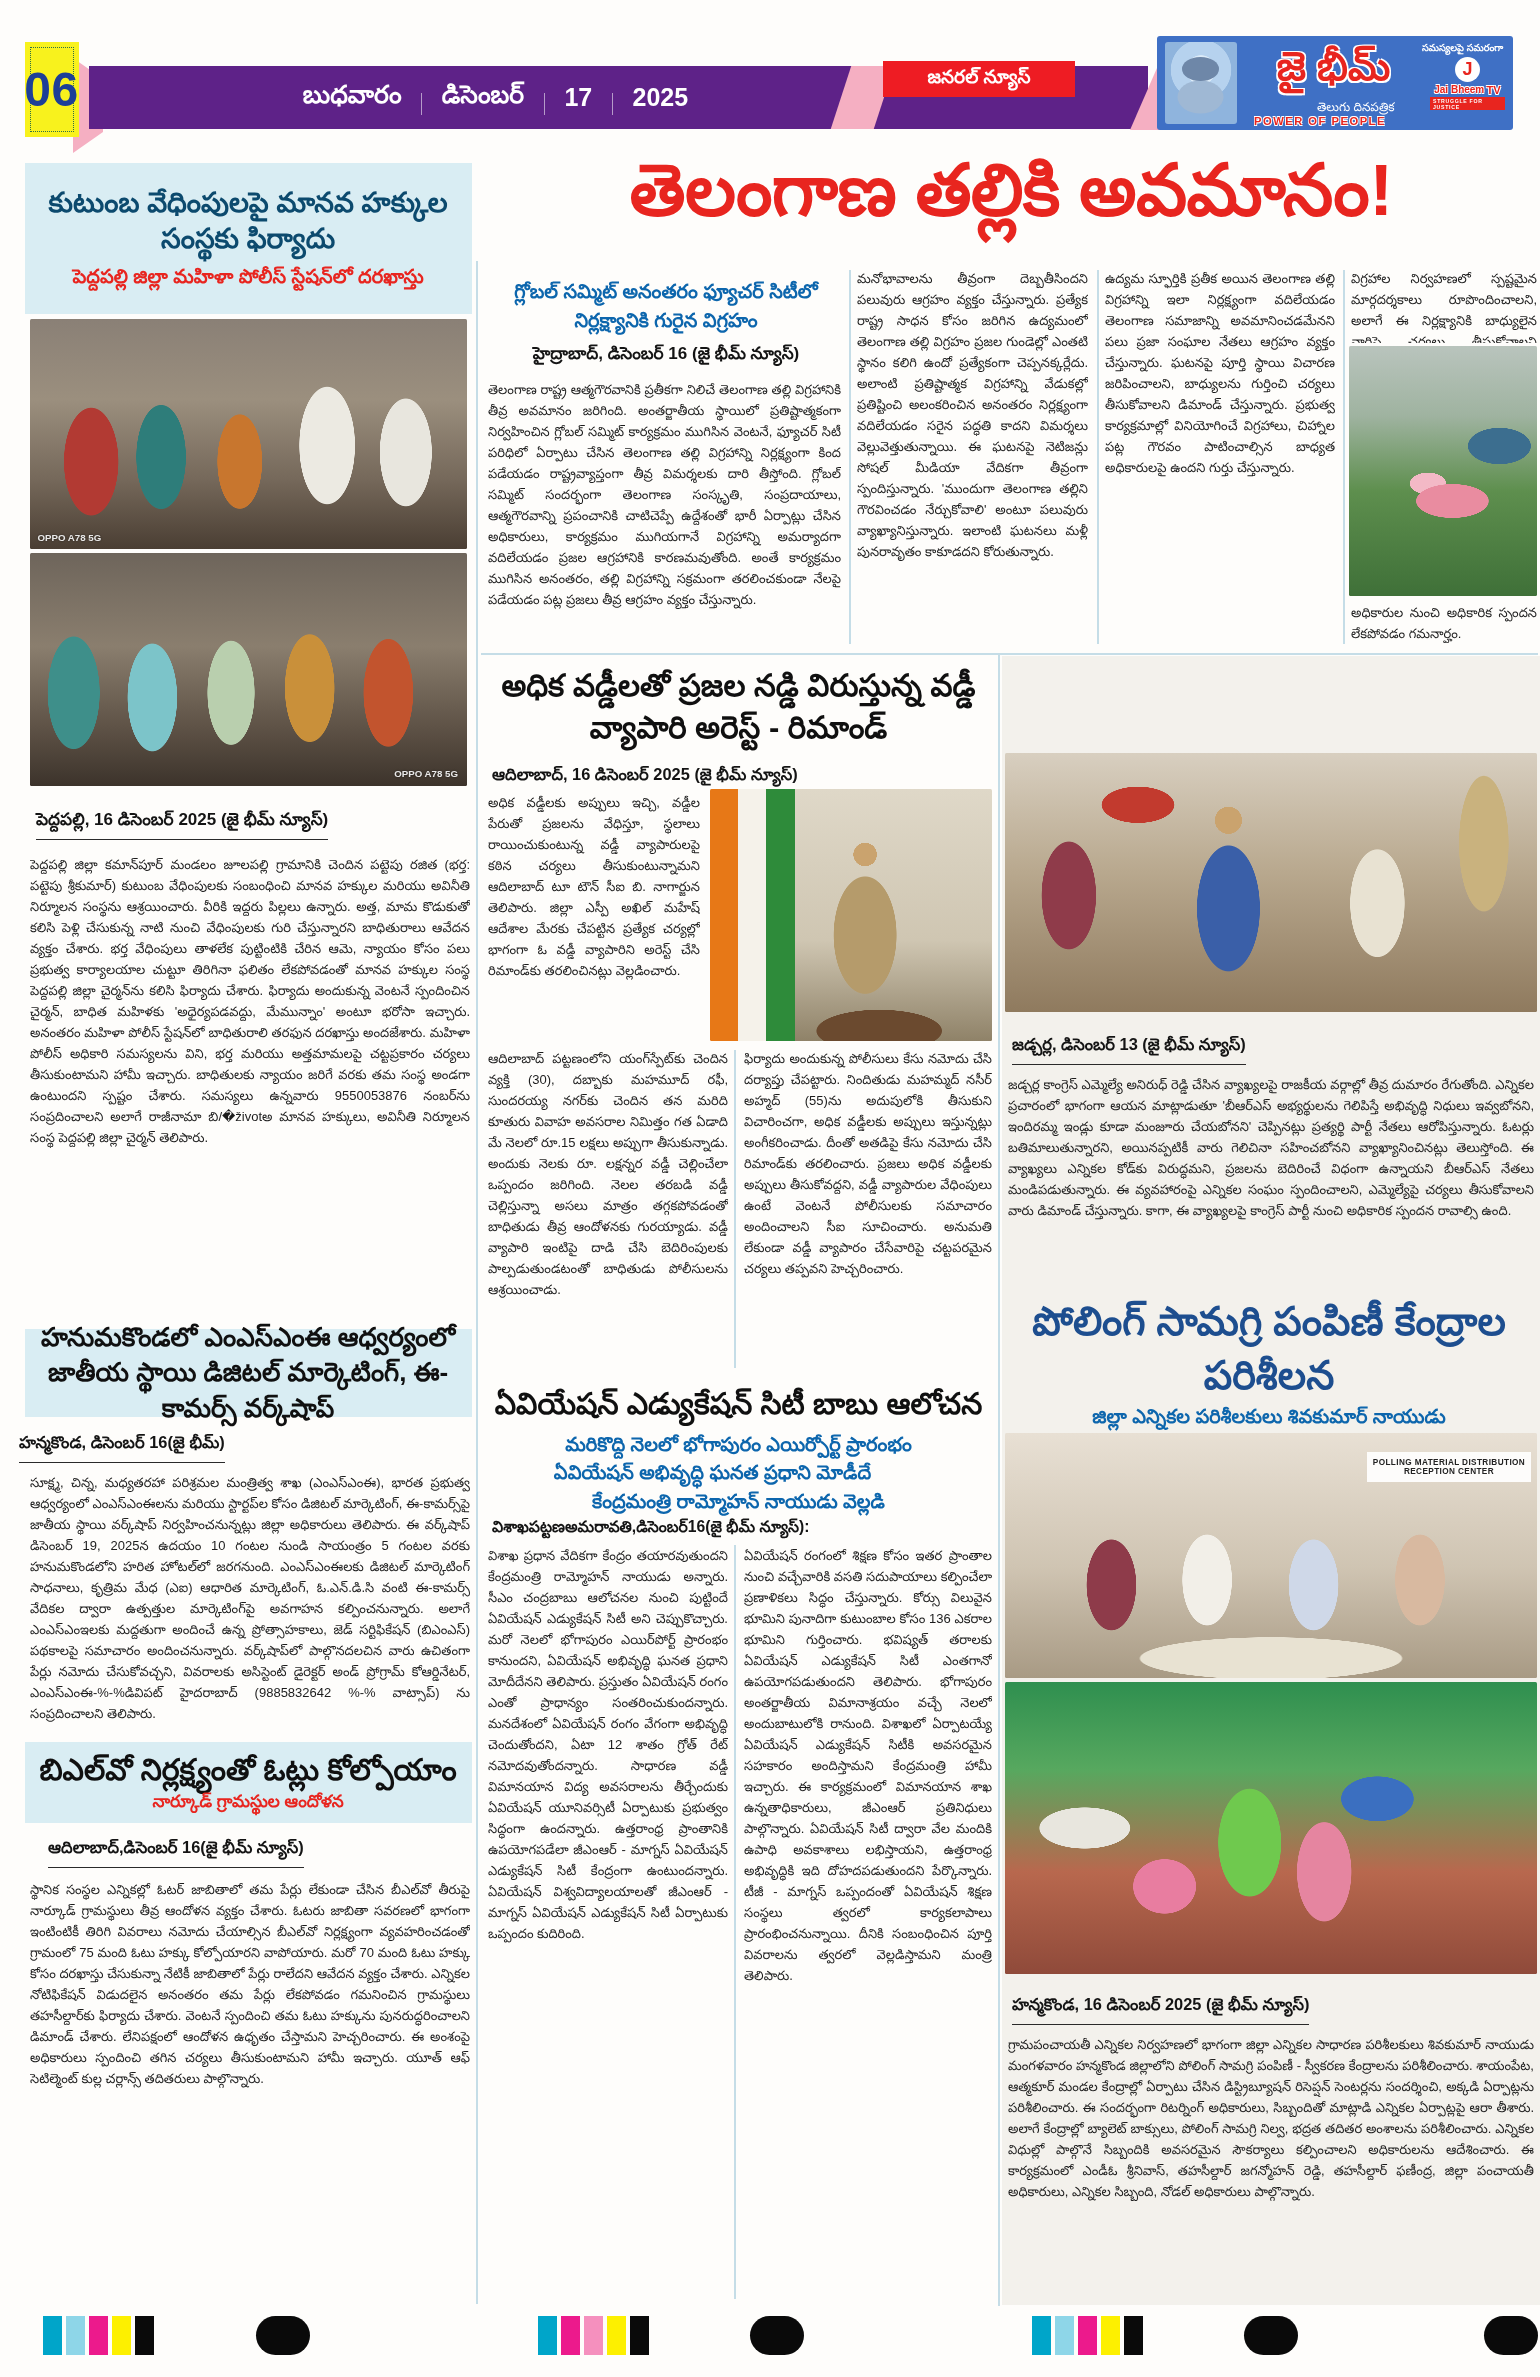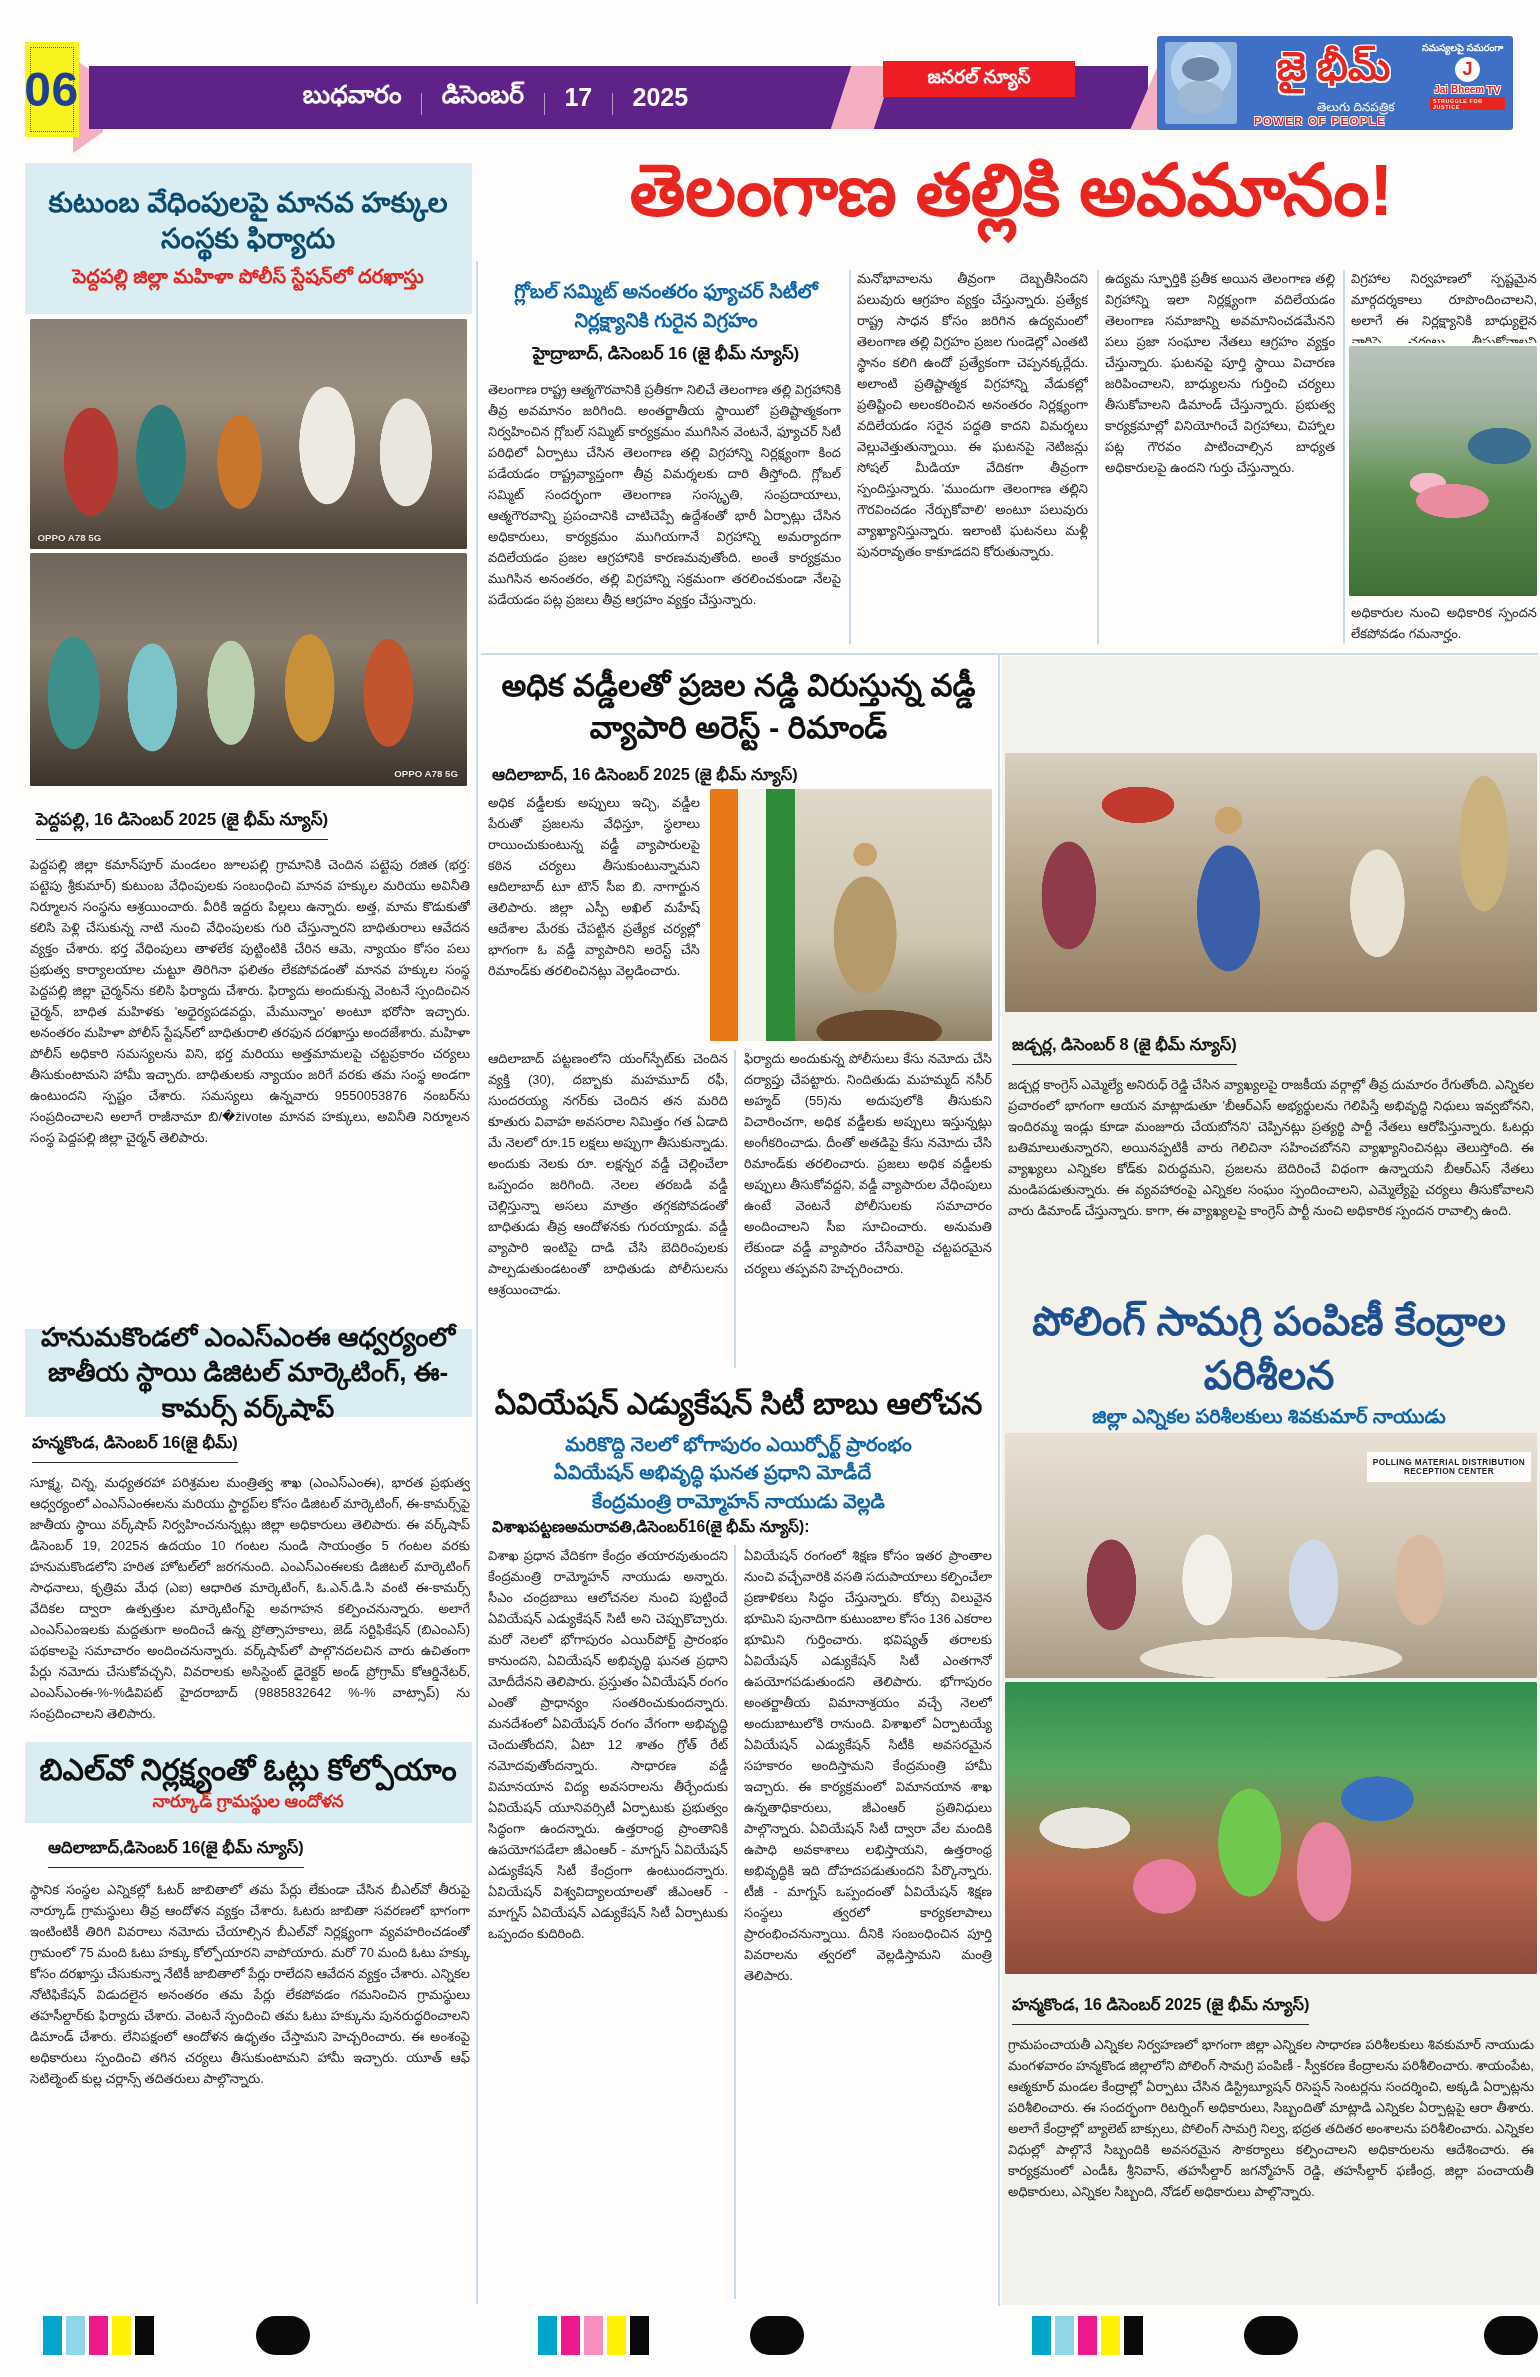--- a/index.html
+++ b/index.html
@@ -134,21 +134,21 @@
   </div>
 
   <div class="abs" style="left:36px;top:810px;">
     <span class="dateline u" style="font-size:17px;">పెద్దపల్లి, 16 డిసెంబర్ 2025 (జై భీమ్ న్యూస్)</span>
   </div>
   <div class="abs body-text" style="left:30px;top:854px;width:440px;height:449px;">పెద్దపల్లి జిల్లా కమాన్‌పూర్ మండలం జూలపల్లి గ్రామానికి చెందిన పట్టెపు రజిత (భర్త: పట్టెపు శ్రీకుమార్) కుటుంబ వేధింపులకు సంబంధించి మానవ హక్కుల మరియు అవినీతి నిర్మూలన సంస్థను ఆశ్రయించారు. వీరికి ఇద్దరు పిల్లలు ఉన్నారు. అత్త, మామ కొడుకుతో కలిసి పెళ్లి చేసుకున్న నాటి నుంచి వేధింపులకు గురి చేస్తున్నారని బాధితురాలు ఆవేదన వ్యక్తం చేశారు. భర్త వేధింపులు తాళలేక పుట్టింటికి చేరిన ఆమె, న్యాయం కోసం పలు ప్రభుత్వ కార్యాలయాల చుట్టూ తిరిగినా ఫలితం లేకపోవడంతో మానవ హక్కుల సంస్థ పెద్దపల్లి జిల్లా చైర్మన్‌ను కలిసి ఫిర్యాదు చేశారు. ఫిర్యాదు అందుకున్న వెంటనే స్పందించిన చైర్మన్, బాధిత మహిళకు 'అధైర్యపడవద్దు, మేమున్నాం' అంటూ భరోసా ఇచ్చారు. అనంతరం మహిళా పోలీస్ స్టేషన్‌లో బాధితురాలి తరఫున దరఖాస్తు అందజేశారు. మహిళా పోలీస్ అధికారి సమస్యలను విని, భర్త మరియు అత్తమామలపై చట్టప్రకారం చర్యలు తీసుకుంటామని హామీ ఇచ్చారు. బాధితులకు న్యాయం జరిగే వరకు తమ సంస్థ అండగా ఉంటుందని స్పష్టం చేశారు. సమస్యలు ఉన్నవారు 9550053876 నంబర్‌ను సంప్రదించాలని అలాగే రాజీనామా బి/�životఅ మానవ హక్కులు, అవినీతి నిర్మూలన సంస్థ పెద్దపల్లి జిల్లా చైర్మన్ తెలిపారు.</div>
 
   <div class="abs bluebox" style="left:24.6px;top:1329px;width:447px;height:88px;">
     <div class="h1b">హనుమకొండలో ఎంఎస్ఎంఈ ఆధ్వర్యంలో జాతీయ స్థాయి డిజిటల్ మార్కెటింగ్, ఈ-కామర్స్ వర్క్‌షాప్</div>
   </div>
-  <div class="abs" style="left:32px;top:1433px;">
+  <div class="abs" style="left:19px;top:1433px;">
     <span class="dateline u">హన్మకొండ, డిసెంబర్ 16(జై భీమ్)</span>
   </div>
   <div class="abs body-text" style="left:30px;top:1472px;width:440px;height:259px;">సూక్ష్మ, చిన్న, మధ్యతరహా పరిశ్రమల మంత్రిత్వ శాఖ (ఎంఎస్ఎంఈ), భారత ప్రభుత్వ ఆధ్వర్యంలో ఎంఎస్ఎంఈలను మరియు స్టార్టప్‌ల కోసం డిజిటల్ మార్కెటింగ్, ఈ-కామర్స్‌పై జాతీయ స్థాయి వర్క్‌షాప్ నిర్వహించనున్నట్లు జిల్లా అధికారులు తెలిపారు. ఈ వర్క్‌షాప్ డిసెంబర్ 19, 2025న ఉదయం 10 గంటల నుండి సాయంత్రం 5 గంటల వరకు హనుమకొండలోని హరిత హోటల్‌లో జరగనుంది. ఎంఎస్ఎంఈలకు డిజిటల్ మార్కెటింగ్ సాధనాలు, కృత్రిమ మేధ (ఎఐ) ఆధారిత మార్కెటింగ్, ఓ.ఎన్.డి.సి వంటి ఈ-కామర్స్ వేదికల ద్వారా ఉత్పత్తుల మార్కెటింగ్‌పై అవగాహన కల్పించనున్నారు. అలాగే ఎంఎస్ఎంఇలకు మద్దతుగా అందించే ఉన్న ప్రోత్సాహకాలు, జెడ్ సర్టిఫికేషన్ (బిఎంఎస్) పథకాలపై సమాచారం అందించనున్నారు. వర్క్‌షాప్‌లో పాల్గొనదలచిన వారు ఉచితంగా పేర్లు నమోదు చేసుకోవచ్చని, వివరాలకు అసిస్టెంట్ డైరెక్టర్ అండ్ ప్రోగ్రామ్ కోఆర్డినేటర్, ఎంఎస్ఎంఈ-%-%డివిపట్ హైదరాబాద్ (9885832642 %-% వాట్సాప్) ను సంప్రదించాలని తెలిపారు.</div>
 
   <div class="abs bluebox" style="left:24.6px;top:1742px;width:447px;height:81px;">
     <div class="h1c">బిఎల్‌వో నిర్లక్ష్యంతో ఓట్లు కోల్పోయాం</div>
     <div class="sub-red" style="font-size:17px;margin-top:3px;">నార్కూడ్ గ్రామస్థుల ఆందోళన</div>
   </div>
   <div class="abs" style="left:48px;top:1838px;">
     <span class="dateline u">ఆదిలాబాద్,డిసెంబర్ 16(జై భీమ్ న్యూస్)</span>
@@ -201,21 +201,21 @@
 
   <div class="photo" style="left:1005px;top:753px;width:532px;height:259px;z-index:1;background:
        radial-gradient(ellipse 52px 104px at 42% 60%,#3a5fa8 0 60%,transparent 61%),
        radial-gradient(circle 22.4px at 42% 26%,#caa36e 0 60%,transparent 61%),
        radial-gradient(ellipse 45px 89px at 12% 55%,#8f3b4a 0 60%,transparent 61%),
        radial-gradient(ellipse 45px 89px at 70% 58%,#e8e2d2 0 60%,transparent 61%),
        radial-gradient(ellipse 41px 112px at 90% 35%,#c9b27e 0 60%,transparent 61%),
        radial-gradient(ellipse 60px 30px at 25% 20%,#c23a2e 0 60%,transparent 61%),
        linear-gradient(180deg,#d8cfc0 0%,#b9a98f 45%,#8f7a5e 100%);"></div>
   <div class="abs" style="left:1012px;top:1035px;z-index:1;">
-    <span class="dateline u">జడ్చర్ల, డిసెంబర్ 8 (జై భీమ్ న్యూస్)</span>
+    <span class="dateline u">జడ్చర్ల, డిసెంబర్ 13 (జై భీమ్ న్యూస్)</span>
   </div>
   <div class="abs body-text" style="left:1008px;top:1074px;width:526px;height:212px;z-index:1;">జడ్చర్ల కాంగ్రెస్ ఎమ్మెల్యే అనిరుధ్ రెడ్డి చేసిన వ్యాఖ్యలపై రాజకీయ వర్గాల్లో తీవ్ర దుమారం రేగుతోంది. ఎన్నికల ప్రచారంలో భాగంగా ఆయన మాట్లాడుతూ 'బీఆర్ఎస్ అభ్యర్థులను గెలిపిస్తే అభివృద్ధి నిధులు ఇవ్వబోనని, ఇందిరమ్మ ఇండ్లు కూడా మంజూరు చేయబోనని' చెప్పినట్లు ప్రత్యర్థి పార్టీ నేతలు ఆరోపిస్తున్నారు. ఓటర్లు బతిమాలుతున్నారని, అయినప్పటికీ వారు గెలిచినా సహించబోనని వ్యాఖ్యానించినట్లు తెలుస్తోంది. ఈ వ్యాఖ్యలు ఎన్నికల కోడ్‌కు విరుద్ధమని, ప్రజలను బెదిరించే విధంగా ఉన్నాయని బీఆర్ఎస్ నేతలు మండిపడుతున్నారు. ఈ వ్యవహారంపై ఎన్నికల సంఘం స్పందించాలని, ఎమ్మెల్యేపై చర్యలు తీసుకోవాలని వారు డిమాండ్ చేస్తున్నారు. కాగా, ఈ వ్యాఖ్యలపై కాంగ్రెస్ పార్టీ నుంచి అధికారిక స్పందన రావాల్సి ఉంది.</div>
 
   <div class="abs h-blue-big" style="left:1006px;top:1294px;width:526px;height:112px;z-index:1;">పోలింగ్ సామగ్రి పంపిణీ కేంద్రాల పరిశీలన</div>
   <div class="abs subhead-blue" style="left:1006px;top:1402px;width:526px;z-index:1;">జిల్లా ఎన్నికల పరిశీలకులు శివకుమార్ నాయుడు</div>
 
   <div class="photo" style="left:1005px;top:1433px;width:532px;height:245px;z-index:1;background:
        radial-gradient(ellipse 41px 75px at 20% 62%,#8e3b4a 0 60%,transparent 61%),
        radial-gradient(ellipse 41px 75px at 38% 60%,#f2efe8 0 60%,transparent 61%),
        radial-gradient(ellipse 41px 75px at 58% 62%,#cfd8e8 0 60%,transparent 61%),

